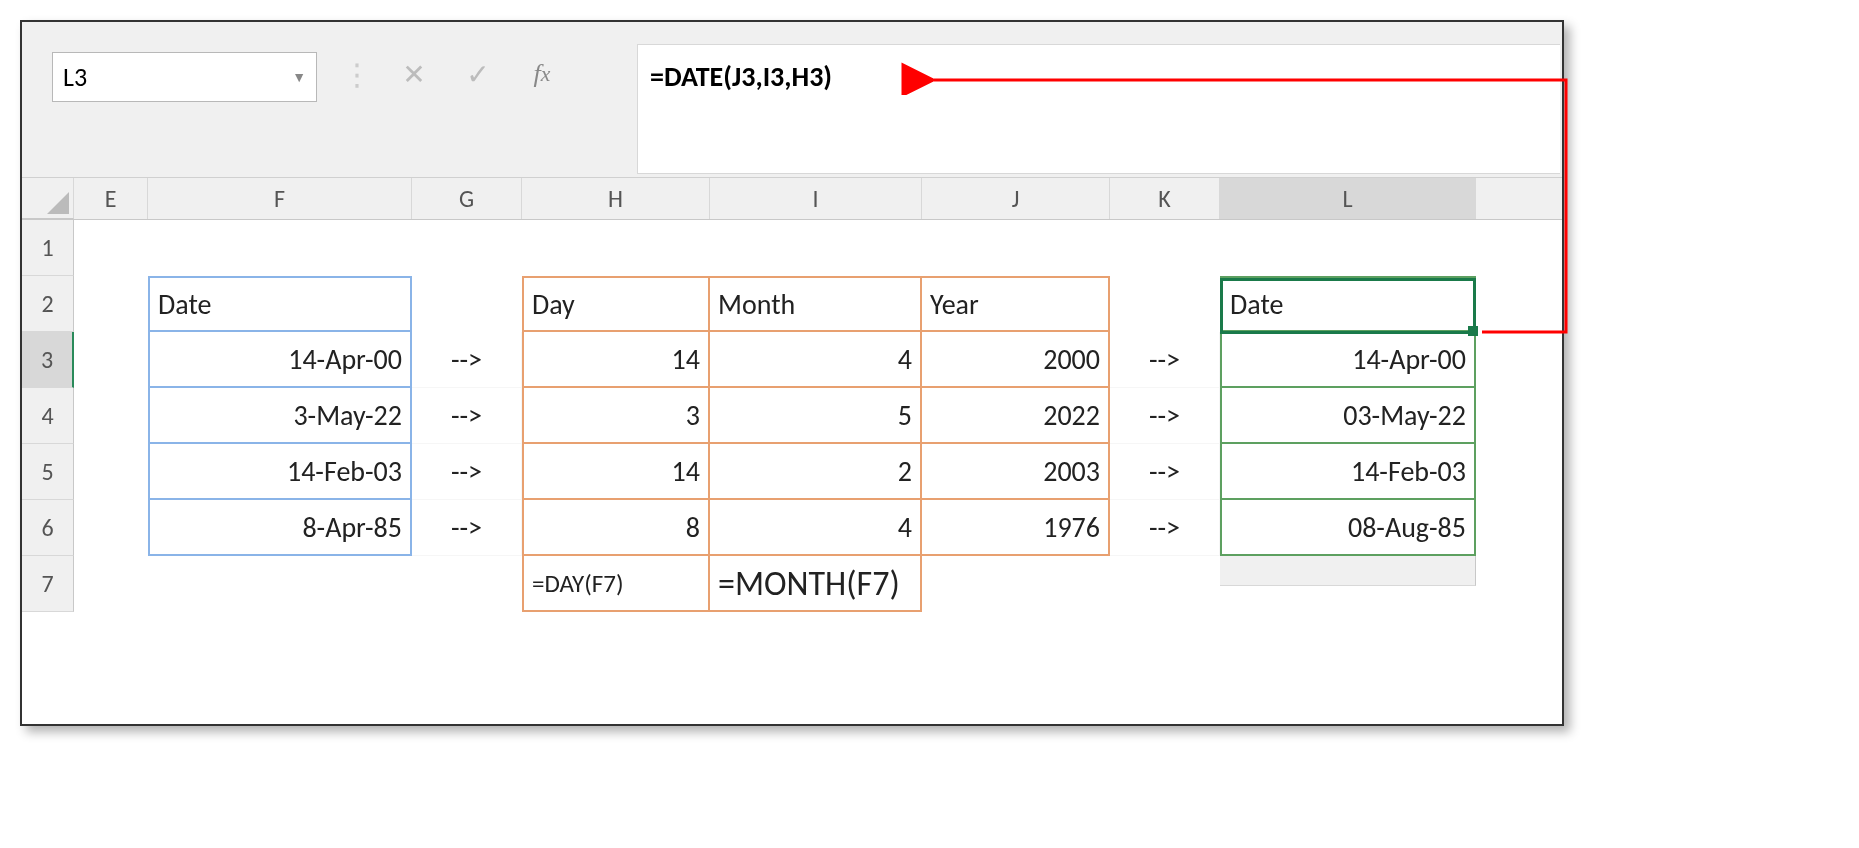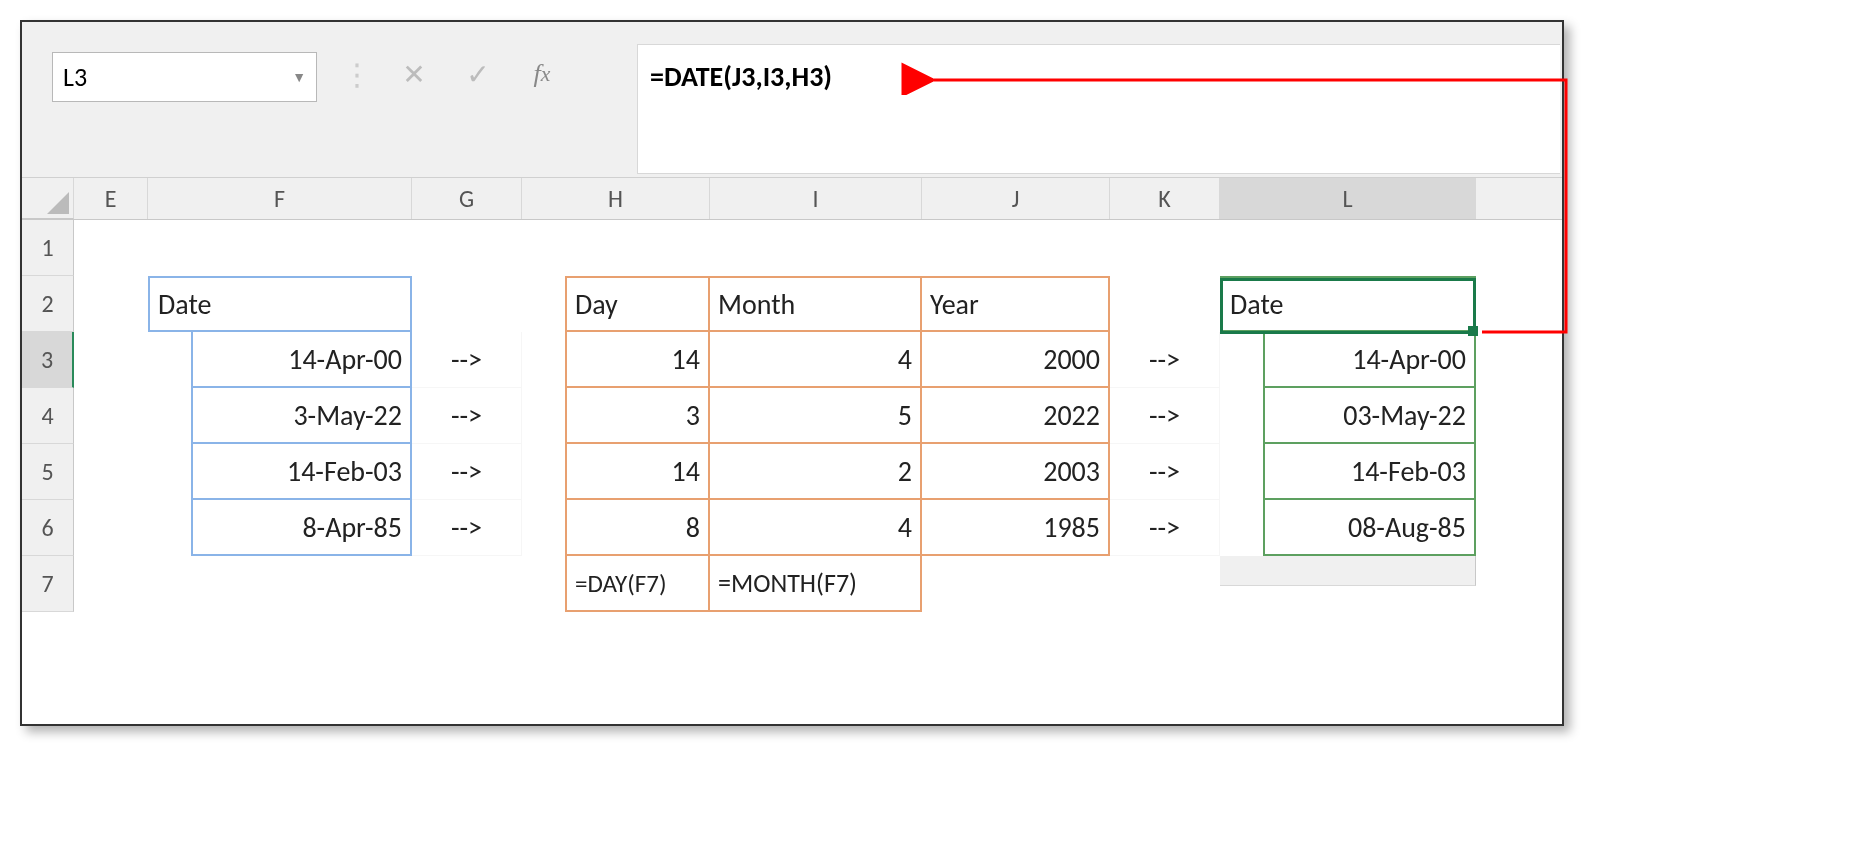--- a/index.html
+++ b/index.html
@@ -125,21 +125,21 @@
   }
   .cell.blank { border: none; }
   .cell.ar { justify-content: flex-end; text-align: right; }
   .cell.al { justify-content: flex-start; }
   .cell.ac { text-align: center; justify-content: center; }
 
   
   .b { border: 2px solid; }
   .b-top { border-top: 2px solid; }
   .b-bot { border-bottom: 2px solid; }
-  .b-lft { border-left: 2px solid; margin-left: 43px; }
+  .b-lft { border-left: 2px solid; }
   .b-rgt { border-right: 2px solid; }
   .blue   { border-color: #8ab4e8 !important; }
   .orange { border-color: #e8a070 !important; }
   .green  { border-color: #5da060 !important; }
 
   .selcell {
     position: absolute;
     border: 3px solid #1a7a4a;
     pointer-events: none;
   }
@@ -258,30 +258,30 @@
     <div class="cell ar b-rgt b-bot orange">2003</div>
     <div class="cell ac">--&gt;</div>
     <div class="cell ar b-lft b-rgt b-bot green">14-Feb-03</div>
 
     <div class="rh">6</div>
     <div class="cell blank"></div>
     <div class="cell ar b-lft b-rgt b-bot blue">8-Apr-85</div>
     <div class="cell ac">--&gt;</div>
     <div class="cell ar b-lft b-rgt b-bot orange">8</div>
     <div class="cell ar b-rgt b-bot orange">4</div>
-    <div class="cell ar b-rgt b-bot orange">1985</div>
+    <div class="cell ar b-rgt b-bot orange">1976</div>
     <div class="cell ac">--&gt;</div>
     <div class="cell ar b-lft b-rgt b-bot green">08-Aug-85</div>
 
     <div class="rh">7</div>
     <div class="cell blank"></div>
     <div class="cell blank"></div>
     <div class="cell blank"></div>
     <div class="cell al b-lft b-rgt b-bot orange" style="font-size:25px">=DAY(F7)</div>
-    <div class="cell al b-rgt b-bot orange" style="font-size:26px">=MONTH(F7)</div>
+    <div class="cell al b-rgt b-bot orange" style="font-size:34px">=MONTH(F7)</div>
     <div class="cell blank"></div>
     <div class="cell blank"></div>
 
     <div class="rh" style="height:30px"></div>
     <div class="cell blank" style="height:30px"></div>
     <div class="cell blank" style="height:30px"></div>
     <div class="cell blank" style="height:30px"></div>
     <div class="cell blank" style="height:30px"></div>
     <div class="cell blank" style="height:30px"></div>
     <div class="cell blank" style="height:30px"></div>

